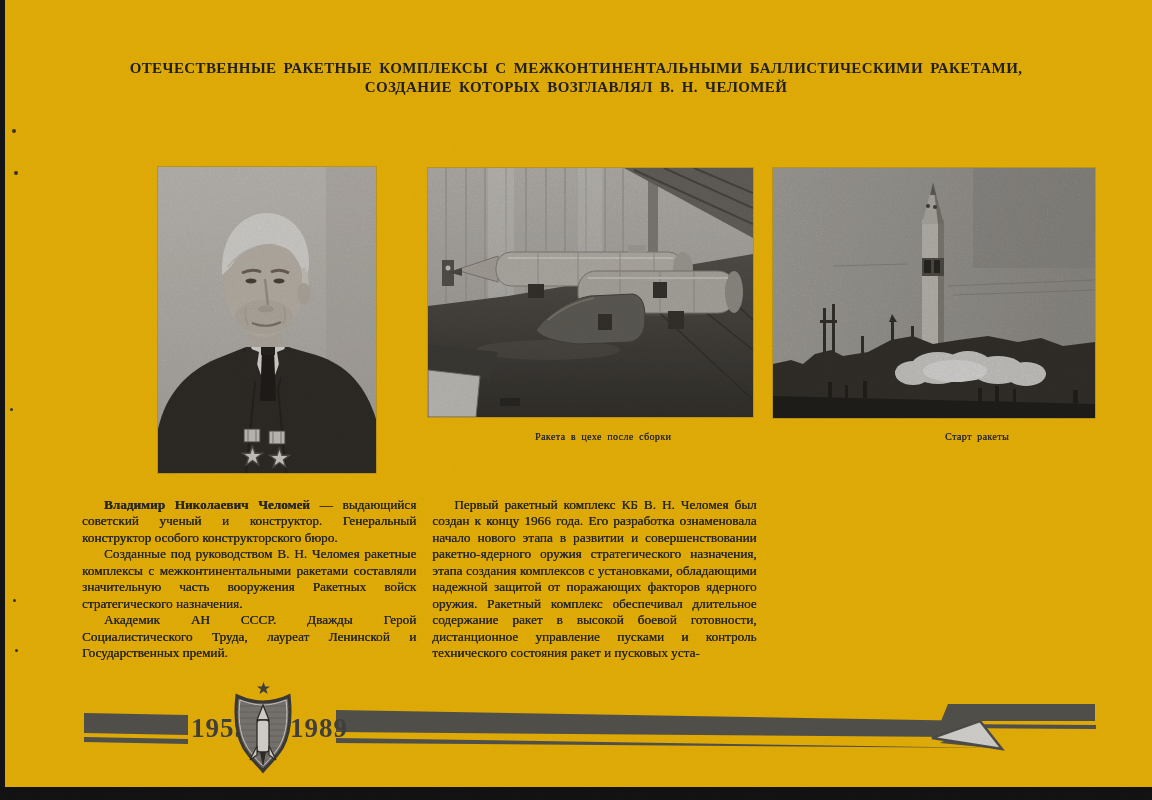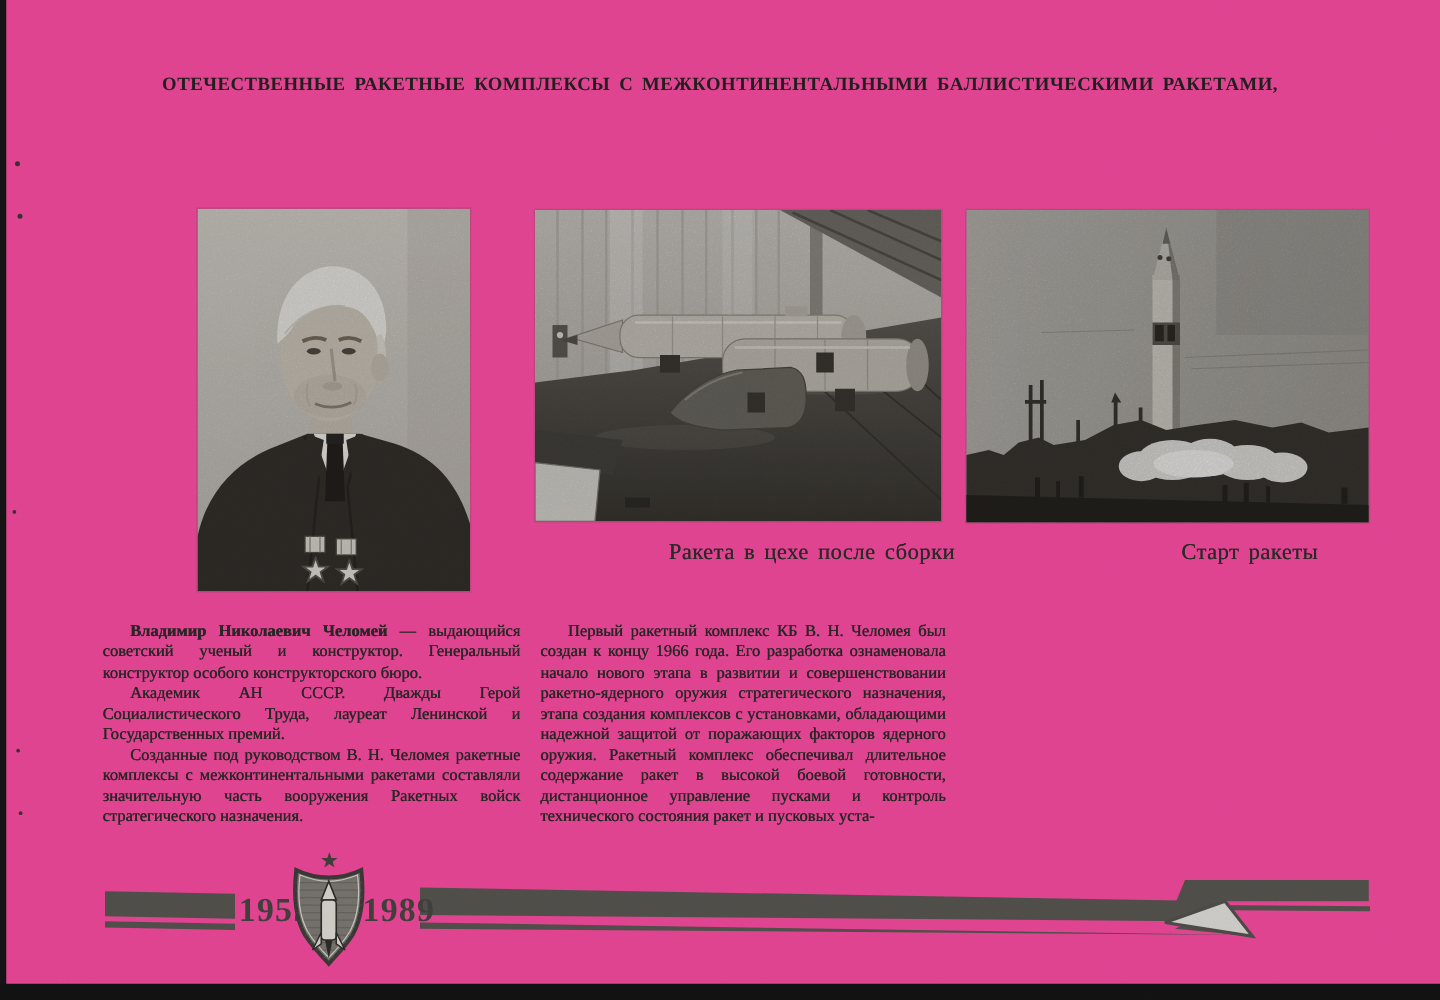--- a/index.html
+++ b/index.html
@@ -1,19 +1,19 @@
 <!DOCTYPE html>
 <html><head>
 <meta charset="utf-8">
 <style>
   html,body{margin:0;padding:0;background:#888;}
   .page{
     position:relative;
     width:1152px;height:800px;
-    background:#ec4899;
+    background:#eab308;
     font-family:"Liberation Serif", serif;
     color:#2c2a28;
     overflow:hidden;
     margin:0 auto;
   }
   
   .edge-left{position:absolute;left:0;top:0;width:5px;height:800px;background:#161616;}
   .edge-bottom{position:absolute;left:0;top:787px;width:1152px;height:13px;background:#141414;}
   .speck{position:absolute;border-radius:50%;background:#3a3733;}
 
@@ -28,21 +28,21 @@
 
   
   .photo{position:absolute;outline:1px solid rgba(90,85,80,.25);}
   .photo svg{display:block;width:100%;height:100%;}
   #photo-portrait{left:158px;top:167px;width:218px;height:306px;}
   #photo-assembly{left:428px;top:168px;width:325px;height:249px;}
   #photo-launch{left:773px;top:168px;width:322px;height:250px;}
 
   .caption{
     position:absolute;top:431px;
-    font-size:18px;letter-spacing:.4px;word-spacing:2.5px;
+    font-size:10px;letter-spacing:.4px;word-spacing:2.5px;
     color:#2f2d2b;text-shadow:.2px 0 currentColor;
   }
   #caption-assembly{left:535px;}
   #caption-launch{left:908px;margin-left:37px;}
 
   
   .columns{
     position:absolute;left:82px;top:497px;width:1023px;
     display:flex;
   }
@@ -104,20 +104,21 @@
   <div class="edge-left"></div>
   <div class="edge-bottom"></div>
   <div class="speck" style="left:12px;top:129px;width:4px;height:4px"></div>
   <div class="speck" style="left:14px;top:171px;width:4px;height:4px"></div>
   <div class="speck" style="left:10px;top:408px;width:3px;height:3px"></div>
   <div class="speck" style="left:13px;top:599px;width:3px;height:3px"></div>
   <div class="speck" style="left:15px;top:649px;width:3px;height:3px"></div>
 
   <div class="title">
     <div>ОТЕЧЕСТВЕННЫЕ РАКЕТНЫЕ КОМПЛЕКСЫ С МЕЖКОНТИНЕНТАЛЬНЫМИ БАЛЛИСТИЧЕСКИМИ РАКЕТАМИ,</div>
+    <div>СОЗДАНИЕ КОТОРЫХ ВОЗГЛАВЛЯЛ В. Н. ЧЕЛОМЕЙ</div>
   </div>
 
   <div class="photo" id="photo-portrait">
     <svg viewBox="0 0 218 306" preserveAspectRatio="none">
       <rect width="218" height="306" fill="url(#pgrad)"></rect>
       <rect x="168" width="50" height="306" fill="#aeaaa4" opacity=".35"></rect>
 
       <rect x="90" y="152" width="34" height="36" fill="#c2bbb0"></rect>
 
       <path d="M0,306 L0,262 C8,226 30,204 58,192 L88,180 L130,180 L158,188 C190,198 208,220 218,252 L218,306 Z" fill="#34302b"></path>
@@ -266,22 +267,22 @@
       <rect width="322" height="250" filter="url(#grainF)" opacity=".15"></rect>
     </svg>
   </div>
 
   <div class="caption" id="caption-assembly">Ракета в цехе после сборки</div>
   <div class="caption" id="caption-launch">Старт ракеты</div>
 
   <div class="columns">
     <div class="col" id="col-1">
       <p><span class="lead-bold">Владимир Николаевич Челомей</span><span> — выдающийся советский ученый и конструктор. Генеральный конструктор особого конструкторского бюро.</span></p>
+      <p>Созданные под руководством В. Н. Челомея ракетные комплексы с межконтинентальными ракетами составляли значительную часть вооружения Ракетных войск стратегического назначения.</p>
       <p>Академик АН СССР. Дважды Герой Социалистического Труда, лауреат Ленинской и Государственных премий.</p>
-      <p>Созданные под руководством В. Н. Челомея ракетные комплексы с межконтинентальными ракетами составляли значительную часть вооружения Ракетных войск стратегического назначения.</p>
     </div>
     <div class="col" id="col-2">
       <p>Первый ракетный комплекс КБ В. Н. Челомея был создан к концу 1966 года. Его разработка ознаменовала начало нового этапа в развитии и совершенствовании ракетно-ядерного оружия стратегического назначения, этапа создания комплексов с установками, обладающими надежной защитой от поражающих факторов ядерного оружия. Ракетный комплекс обеспечивал длительное содержание ракет в высокой боевой готовности, дистанционное управление пусками и контроль технического состояния ракет и пусковых уста-</p>
     </div>
     <div class="col" id="col-3">
     </div>
   </div>
 
   <div class="footer-ribbon">
     <svg viewBox="0 0 1152 100" preserveAspectRatio="none">

